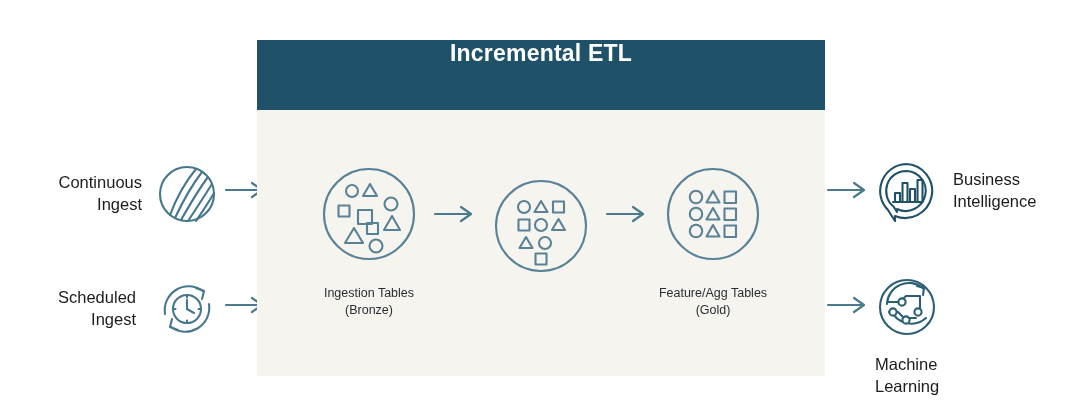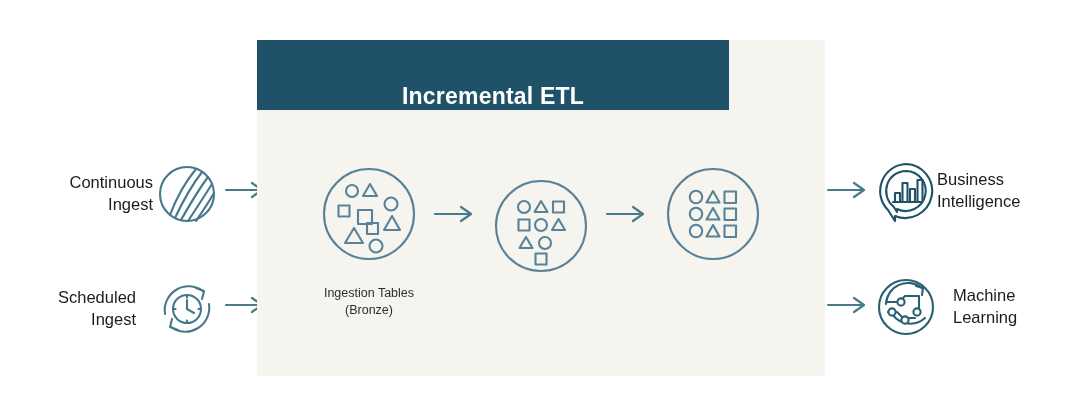--- a/index.html
+++ b/index.html
@@ -27,25 +27,25 @@
     left: 257px;
     top: 40px;
     width: 568px;
     height: 336px;
     background: #f5f4ef;
   }
   .panel-header {
     position: absolute;
     left: 0;
     top: 0;
-    width: 472px;
+    width: 568px;
     height: 70px;
     background: #1f5268;
     display: flex;
-    align-items: flex-end;
+    align-items: flex-start;
     justify-content: center;
   }
   .panel-title {
     color: #ffffff;
     font-size: 23px;
     font-weight: bold;
     letter-spacing: 0.2px;
     font-family: "Liberation Sans", sans-serif;
   }
 
@@ -95,21 +95,21 @@
     line-height: 1.38;
     color: #2a2e33;
     white-space: pre-line;
   }
 </style>
 </head>
 <body>
 
 <div class="stage">
 
-  <div class="side-node" style="left:18px; top:163px; width:200px; justify-content:flex-end; gap:3px;">
+  <div class="side-node" style="left:18px; top:163px; width:200px; justify-content:flex-end; gap:14px;">
     <div class="side-label left-of-icon">Continuous
 Ingest</div>
     <div class="icon-badge">
       <svg viewBox="0 0 62 62" fill="none" stroke="#46788c" stroke-width="2.1" stroke-linecap="round">
         <circle cx="31" cy="31" r="27"></circle>
         <path d="M14 52 C20 36 30 18 40 6"></path>
         <path d="M19 55 C26 40 36 22 46 9"></path>
         <path d="M25 57 C33 43 43 26 52 14"></path>
         <path d="M32 58 C40 46 49 32 56 21"></path>
         <path d="M40 58 C46 49 53 39 58 30"></path>
@@ -221,31 +221,33 @@
 
           <circle cx="31" cy="48" r="6.2"></circle>
           <path d="M48 42 L54.5 53.5 L41.5 53.5 Z"></path>
           <rect x="59.5" y="42.5" width="11.5" height="11.5"></rect>
 
           <circle cx="31" cy="65" r="6.2"></circle>
           <path d="M48 59 L54.5 70.5 L41.5 70.5 Z"></path>
           <rect x="59.5" y="59.5" width="11.5" height="11.5"></rect>
         </svg>
       </div>
+      <div class="medallion-caption">Feature/Agg Tables
+(Gold)</div>
     </div>
   </div>
 
   <div class="arrow" style="left:826px; top:179px;">
     <svg width="44" height="22" viewBox="0 0 44 22" fill="none" stroke="#4a7b8c" stroke-width="2.2" stroke-linecap="round" stroke-linejoin="round">
       <line x1="2" y1="11" x2="36" y2="11"></line>
       <polyline points="28,4 38,11 28,18"></polyline>
     </svg>
   </div>
 
-  <div class="side-node" style="left:875px; top:160px; ">
+  <div class="side-node" style="left:875px; top:160px; gap:16px;">
     <div class="icon-badge">
       <svg viewBox="0 0 62 62" fill="none" stroke="#1f5268" stroke-width="2.1" stroke-linecap="round" stroke-linejoin="round">
         <path d="M31 4 A27 27 0 1 1 20 56 L20 61 L13 50 A27 27 0 0 1 31 4 Z"></path>
         <path d="M31 11 A20 20 0 1 1 22 49 L22 52 L18.5 46.5 A20 20 0 0 1 31 11 Z"></path>
         <line x1="18" y1="42" x2="45" y2="42"></line>
         <rect x="20" y="33" width="5" height="9"></rect>
         <rect x="27.5" y="23" width="5" height="19"></rect>
         <rect x="35" y="29" width="5" height="13"></rect>
         <rect x="42.5" y="20" width="5" height="22"></rect>
       </svg>
@@ -254,21 +256,21 @@
 Intelligence</div>
   </div>
 
   <div class="arrow" style="left:826px; top:294px;">
     <svg width="44" height="22" viewBox="0 0 44 22" fill="none" stroke="#4a7b8c" stroke-width="2.2" stroke-linecap="round" stroke-linejoin="round">
       <line x1="2" y1="11" x2="36" y2="11"></line>
       <polyline points="28,4 38,11 28,18"></polyline>
     </svg>
   </div>
 
-  <div class="side-node" style="left:875px; top:276px; gap:16px;">
+  <div class="side-node" style="left:875px; top:276px; gap:16px;flex-direction:column;">
     <div class="icon-badge">
       <svg viewBox="0 0 62 62" fill="none" stroke="#2a5f74" stroke-width="2.1" stroke-linecap="round" stroke-linejoin="round">
         <circle cx="31" cy="31" r="27"></circle>
         <path d="M47 12 A22 22 0 0 0 11 28"></path>
         <polyline points="41,10 48,12 47,19"></polyline>
         <path d="M15 34 A22 22 0 0 0 50 42"></path>
         <path d="M12 26 L24 26 L30 20 L44 20 L44 33"></path>
         <path d="M13 36 L22 36 L28 42 L40 42"></path>
         <circle cx="26" cy="26" r="3.6" fill="#ffffff"></circle>
         <circle cx="17" cy="36" r="3.6" fill="#ffffff"></circle>

